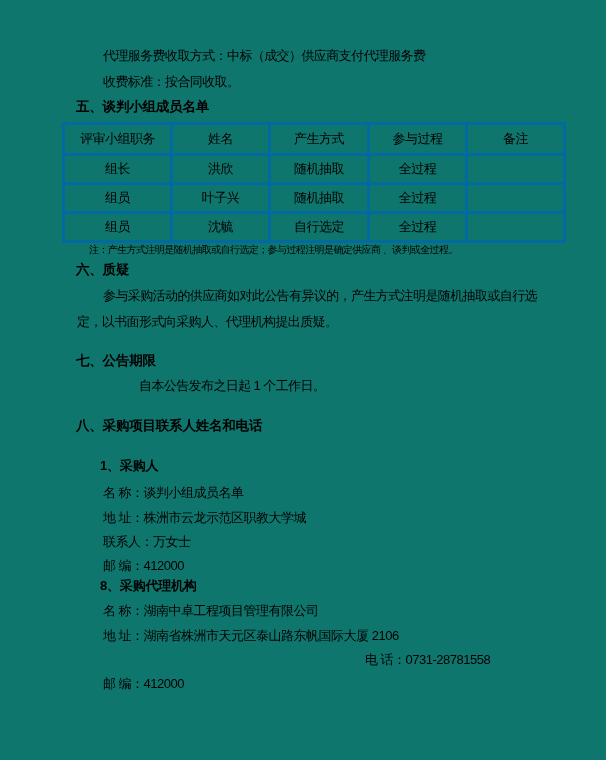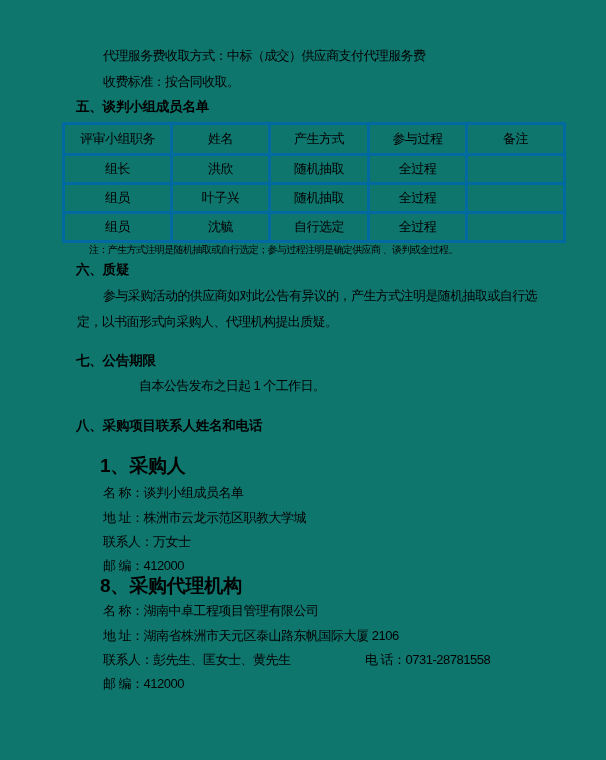--- a/index.html
+++ b/index.html
@@ -8,21 +8,21 @@
     width:606px;height:760px;
     background:#0f766e;
     font-family:Liberation Sans, sans-serif;
     color:#000;
     font-size:13px;
     overflow:hidden;
   }
   .abs{position:absolute;white-space:nowrap;line-height:15px;}
   .indent-text{letter-spacing:-0.6px;}
   .heading{font-weight:bold;font-size:13.5px;letter-spacing:-0.2px;}
-  .subheading{font-weight:bold;font-size:19px;letter-spacing:-0.2px;}
+  .subheading{font-weight:bold;font-size:13px;letter-spacing:-0.2px;}
   .para{
     position:absolute;
     white-space:normal;
     line-height:26px;
     letter-spacing:-0.6px;
   }
   table.members{
     position:absolute;
     left:62px;top:122px;
     border-collapse:collapse;
@@ -109,18 +109,17 @@
   <div class="contact-line" style="left:103px;top:509px;text-align:right;">地 址：株洲市云龙示范区职教大学城</div>
   <div class="contact-line" style="left:103px;top:533px;width:440px;">
     <span>联系人：万女士</span>
   </div>
   <div class="contact-line" style="left:103px;top:557px;">邮 编：412000</div>
 
   <div class="abs subheading" style="left:100px;top:578px;">8、采购代理机构</div>
   <div class="contact-line" style="left:103px;top:602px;">名 称：湖南中卓工程项目管理有限公司</div>
   <div class="contact-line" style="left:103px;top:627px;">地 址：湖南省株洲市天元区泰山路东帆国际大厦 2106</div>
   <div class="contact-line" style="left:103px;top:651px;width:460px;">
-    <span>联系人：彭先生、匡女士、黄先生</span>
     <span class="phone-offset-2">电 话：0731-28781558</span>
   </div>
   <div class="contact-line" style="left:103px;top:675px;">邮 编：412000</div>
 
 </div>
 
 </body></html>

